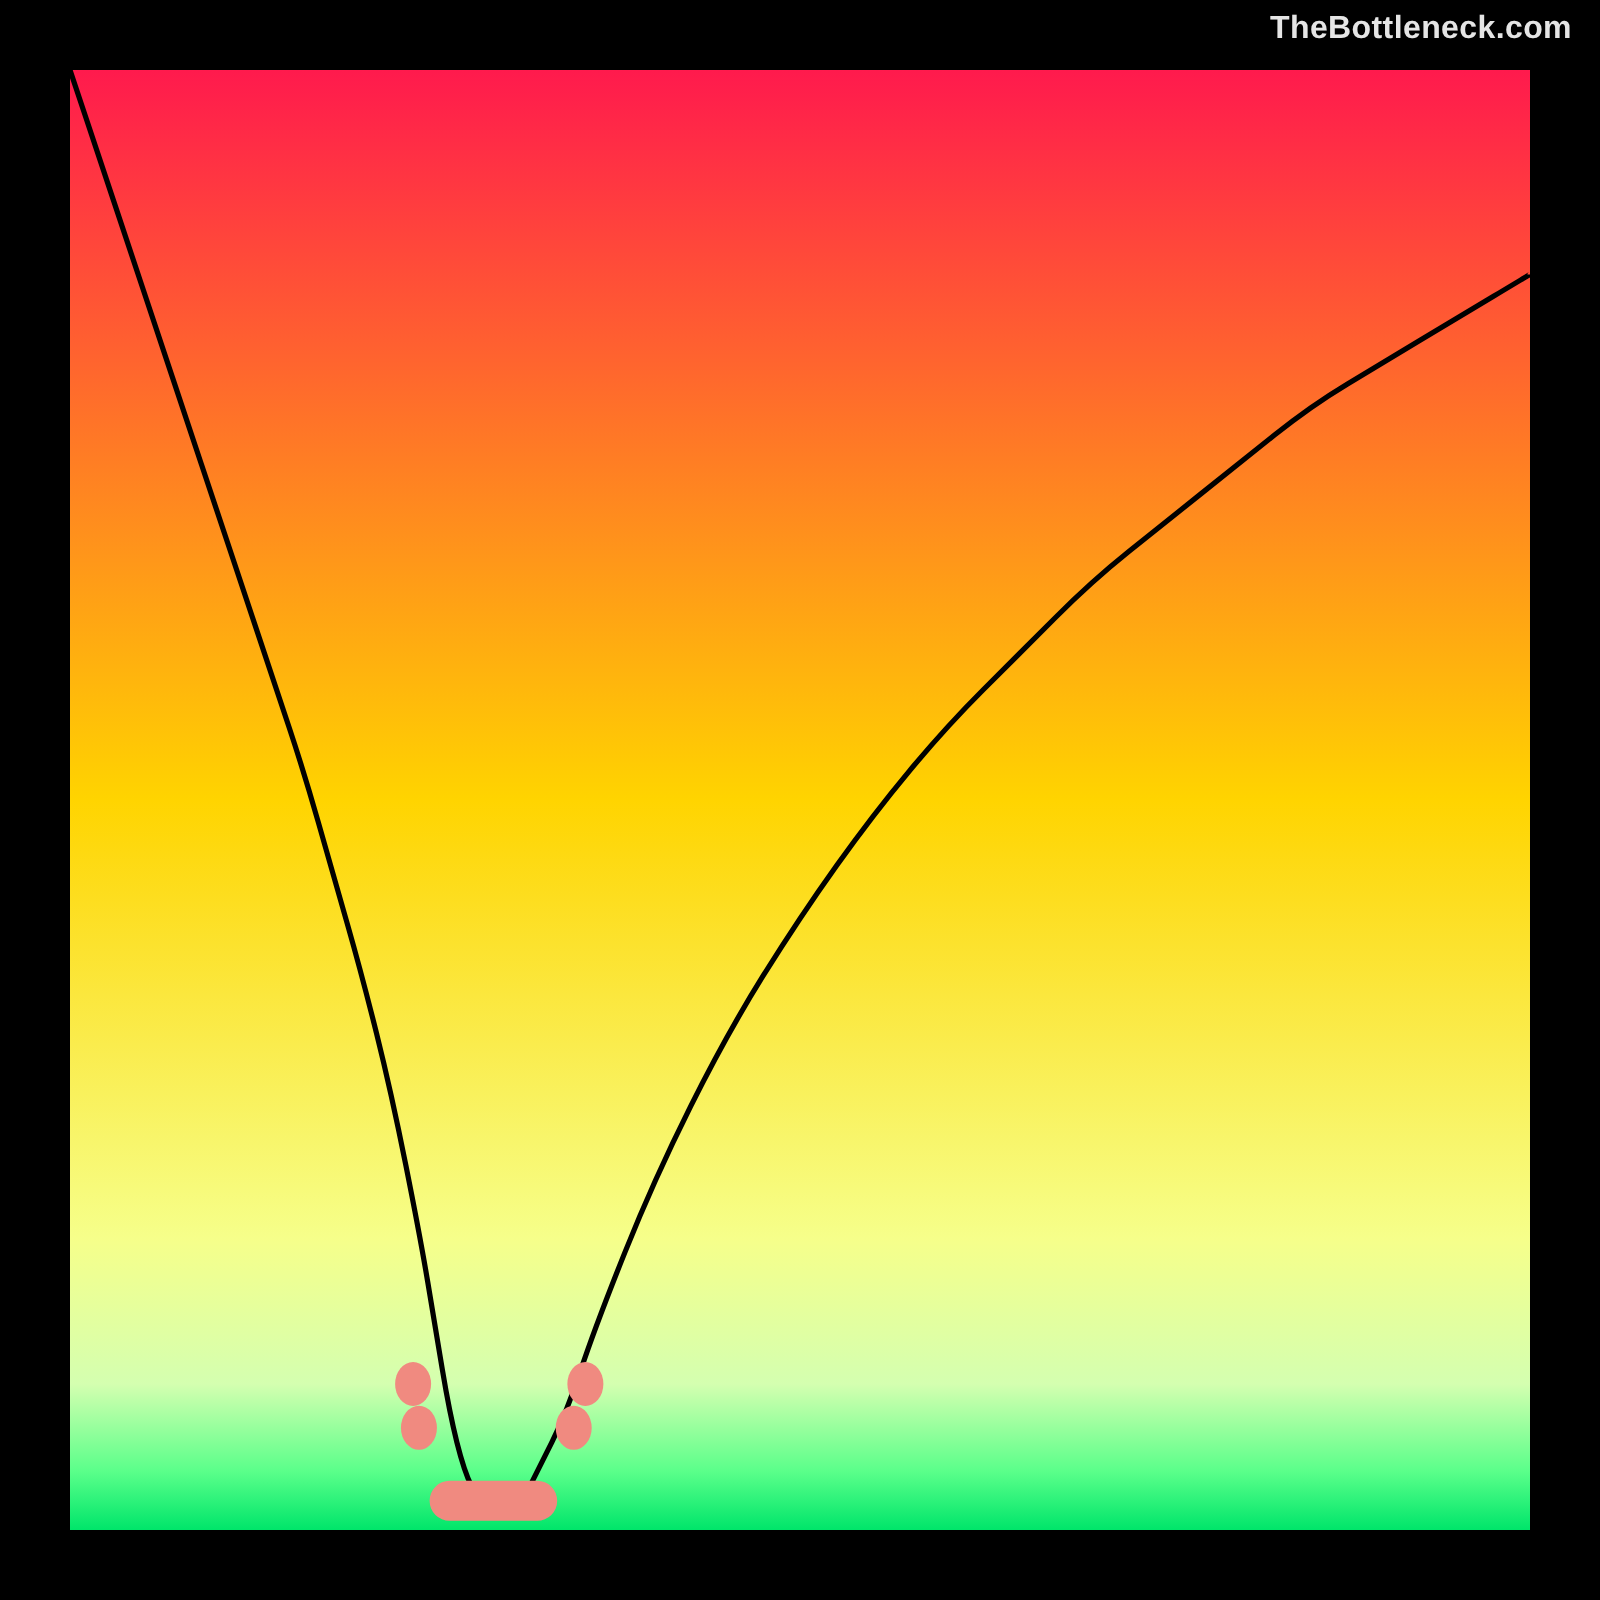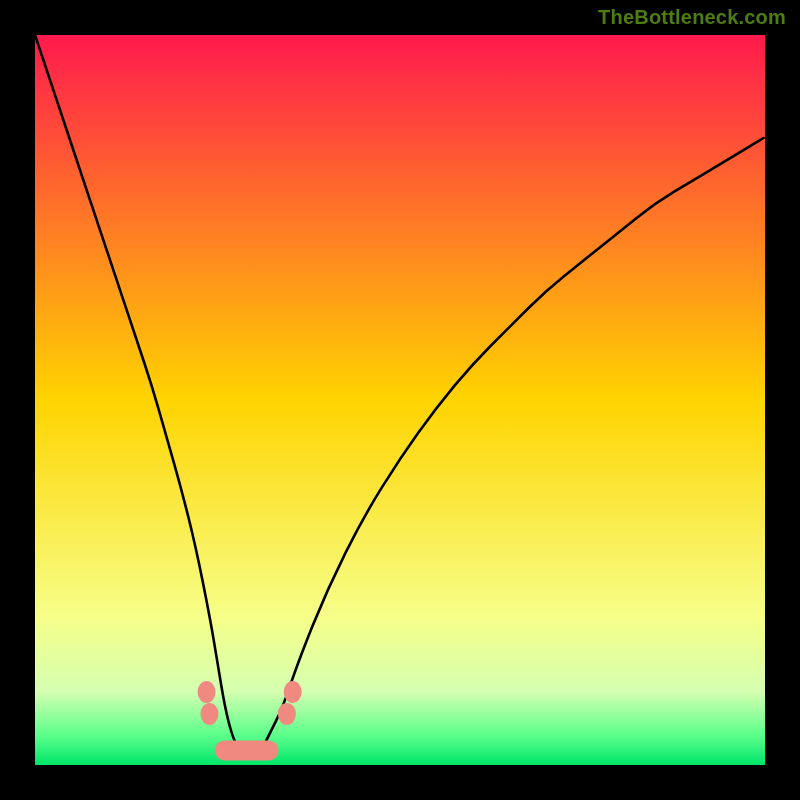--- a/index.html
+++ b/index.html
@@ -29,23 +29,23 @@
   .plot svg {
     display: block;
     width: 730px;
     height: 730px;
   }
   .watermark {
     position: absolute;
     top: 6px;
     right: 14px;
     font-family: Arial, Helvetica, sans-serif;
-    font-size: 20px;
+    font-size: 16px;
     font-weight: 600;
-    color: #4d7c0f;
+    color: #e5e5e5;
     letter-spacing: 0.2px;
   }
 </style>
 </head>
 <body>
 
 <div class="frame">
   <div class="watermark">TheBottleneck.com</div>
   <div class="plot">
     <svg id="chart-svg" viewBox="0 0 730 730">

